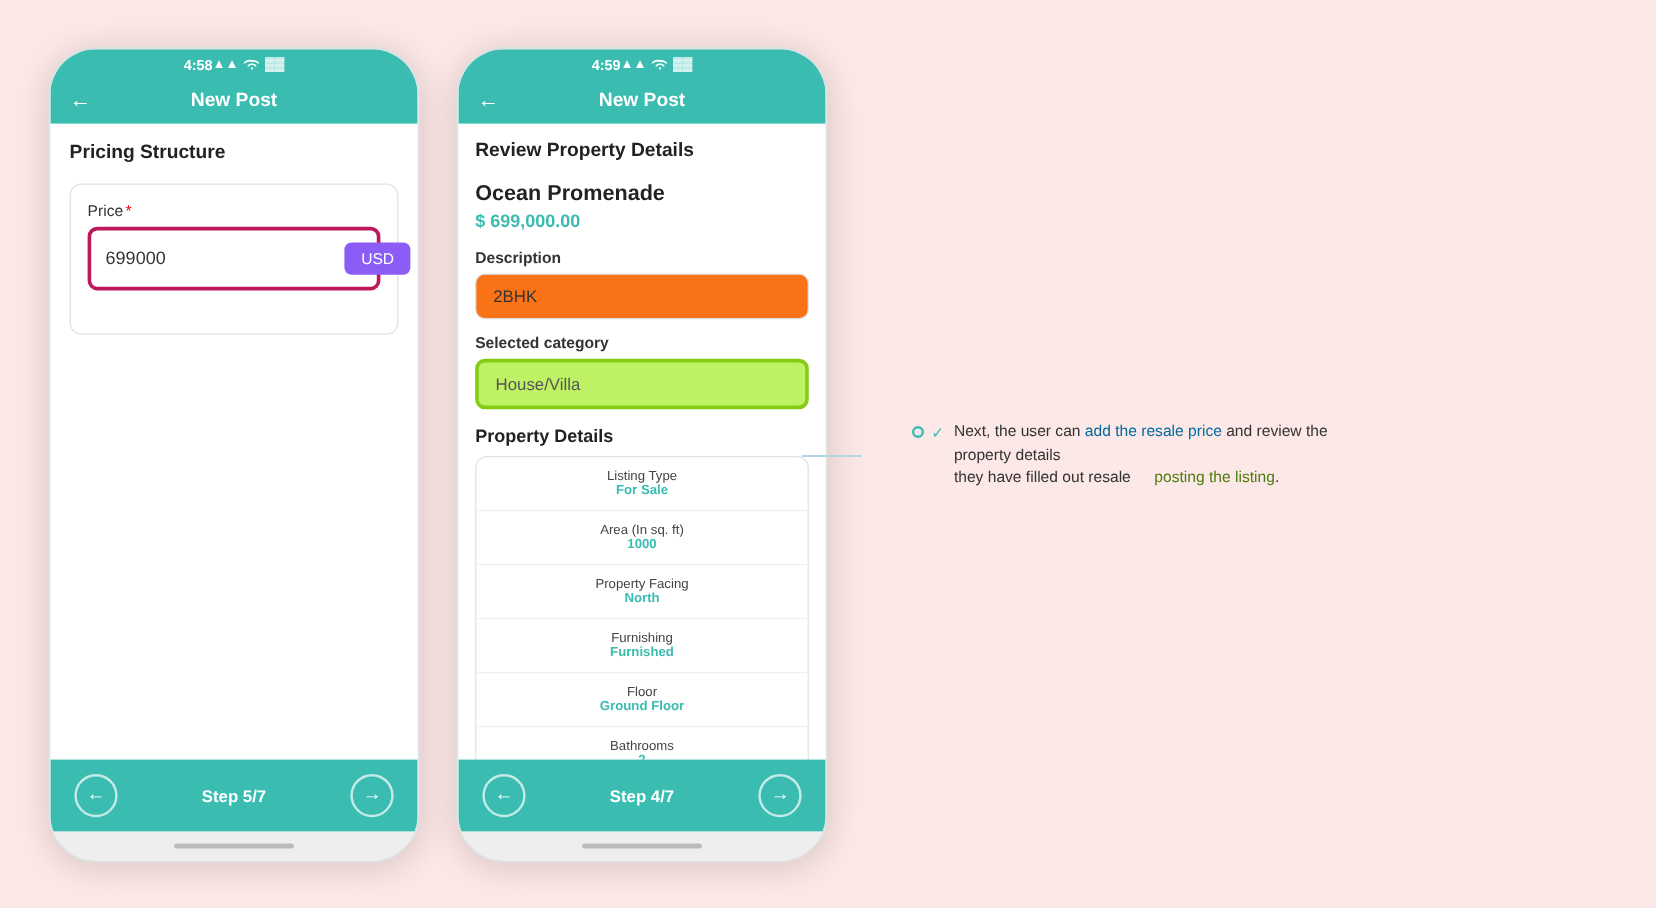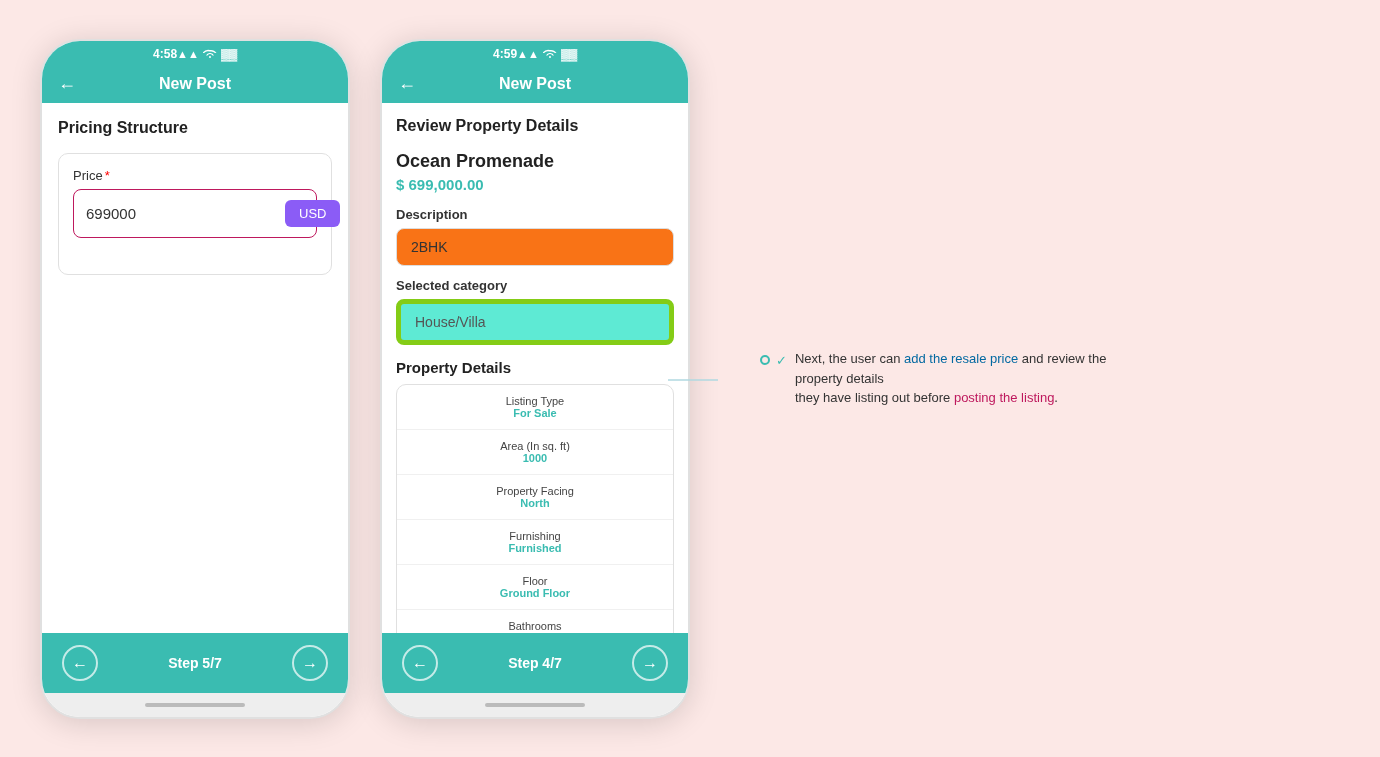--- a/index.html
+++ b/index.html
@@ -82,21 +82,21 @@
     .price-field-label {
       font-size: 13px;
       color: #333;
       margin-bottom: 6px;
     }
     .required-star {
       color: red;
       margin-left: 2px;
     }
     .price-input-wrapper {
-      border: 1px solid #be185d;
+      border: 3px solid #be185d;
       border-radius: 8px;
       padding: 10px 12px;
       display: flex;
       align-items: center;
       justify-content: space-between;
       margin-bottom: 22px;
     }
     .price-input-wrapper input {
       border: none;
       outline: none;
@@ -176,27 +176,27 @@
       color: #3abcb1;
       margin-bottom: 14px;
     }
     .detail-label {
       font-size: 13px;
       font-weight: 600;
       color: #333;
       margin-bottom: 6px;
     }
     .category-box {
-      border: 5px solid #84cc16;
+      border: 3px solid #84cc16;
       border-radius: 8px;
       padding: 10px 14px;
       font-size: 14px;
       color: #555;
       margin-bottom: 14px;
-      background: #5eead4;
+      background: #bef264;
     }
     .property-details-section {
       font-size: 15px;
       font-weight: 700;
       color: #222;
       margin-bottom: 8px;
     }
     .details-table {
       border: 1px solid #e0e0e0;
       border-radius: 10px;
@@ -355,18 +355,18 @@
       <line x1="0" y1="1" x2="50" y2="1" stroke="#b0d8e0" stroke-width="1.5"></line>
     </svg>
     <div class="annotation-line">
       <div style="display:flex;align-items:flex-start;gap:6px;margin-top:2px;">
         <span style="width:10px;height:10px;border:2px solid #3abcb1;border-radius:50%;flex-shrink:0;margin-top:4px;display:inline-block;"></span>
         <span style="color:#3abcb1;font-size:13px;margin-top:2px;">✓</span>
       </div>
       <div class="annotation-text">
         <span>Next, the user can </span><span style="color:#0369a1;">add the resale price</span><span> and review the property details</span>
         <br>
-        <span>they have listing out before </span><span style="color:#be185d;">posting the listing</span><span>.</span>
+        <span>they have filled out resale </span><span style="color:#4d7c0f;margin-left:16px;">posting the listing</span><span>.</span>
       </div>
     </div>
   </div>
 
 </div>
 
 </body></html>

